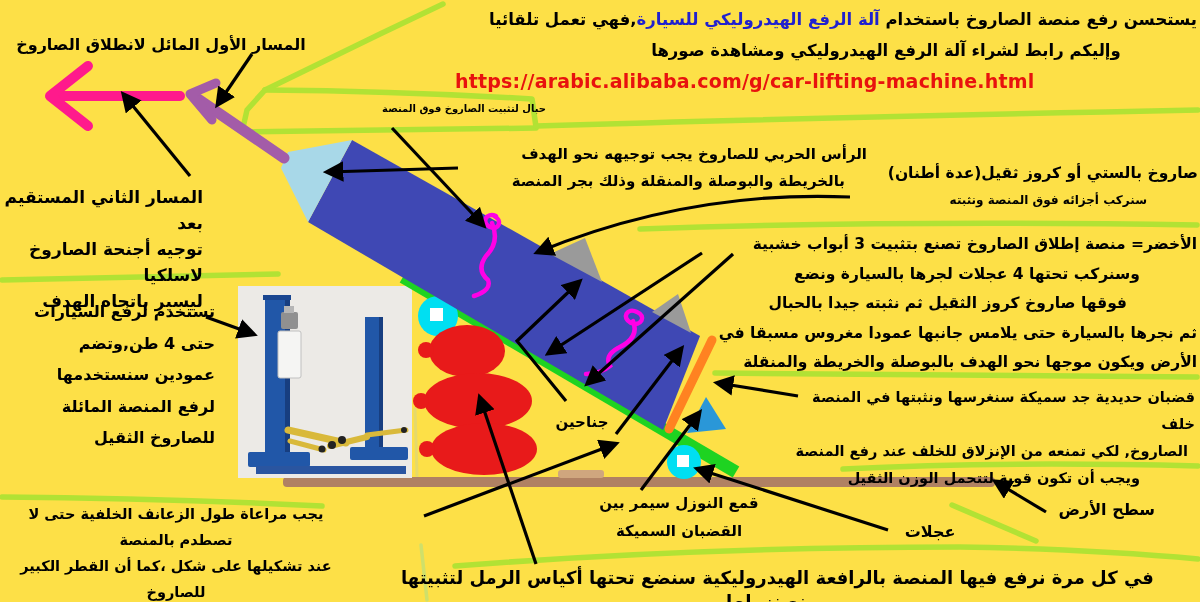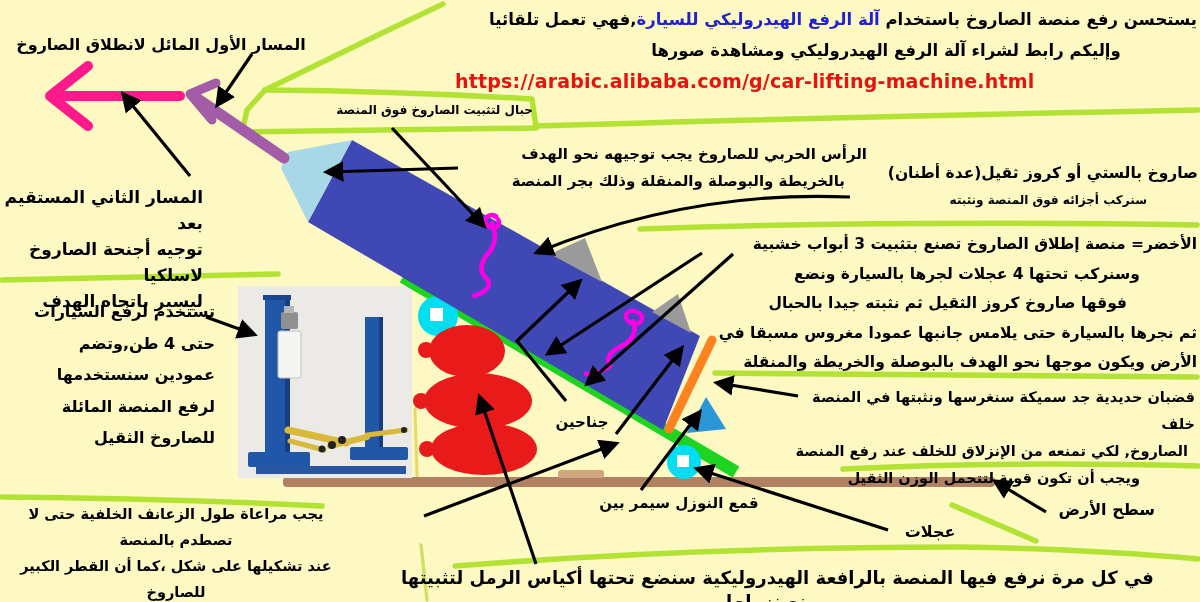--- a/index.html
+++ b/index.html
@@ -1,16 +1,16 @@
 <!DOCTYPE html>
 <html><head>
 <meta charset="utf-8">
 <style>
   html,body{margin:0;padding:0;background:#fff;}
-  #stage{position:relative;width:1200px;height:602px;background:#fef9c3;overflow:hidden;
+  #stage{position:relative;width:1200px;height:602px;background:#fde047;overflow:hidden;
          font-family:"DejaVu Sans",sans-serif;}
   #draw{position:absolute;left:0;top:0;}
   .lbl{position:absolute;direction:rtl;font-weight:bold;color:#000;
        font-family:"DejaVu Sans",sans-serif;line-height:1.35;}
   .lbl span{display:block;}
   .r{text-align:right}.c{text-align:center}
   .blue{color:#2021cf;display:inline;}
   .inline{display:inline;}
   .url{color:#e8120e;direction:ltr;text-align:left;font-size:19px;letter-spacing:.2px;}
   .pr7{padding-right:7px}.pr22{padding-right:22px}.pr55{padding-right:55px}
@@ -137,21 +137,21 @@
 </svg>
 
 <div class="lbl r" style="left:455px;top:4px;width:742px;font-size:16.5px;line-height:31px;">
   <span><i class="inline" style="font-style:normal">يستحسن رفع منصة الصاروخ باستخدام </i><i class="inline blue" style="font-style:normal">آلة الرفع الهيدروليكي للسيارة</i><i class="inline" style="font-style:normal">,فهي تعمل تلقائيا</i></span>
   <span class="c" style="padding-left:120px">وإليكم رابط لشراء آلة الرفع الهيدروليكي ومشاهدة صورها</span>
   <span class="url">https://arabic.alibaba.com/g/car-lifting-machine.html</span>
 </div>
 
 <div class="lbl c" style="left:10px;top:34px;width:302px;font-size:16px;">المسار الأول المائل لانطلاق الصاروخ</div>
 
-<div class="lbl r" style="left:243px;top:102px;width:290px;font-size:12px;">حبال لتثبيت الصاروخ فوق المنصة</div>
+<div class="lbl r" style="left:256px;top:102px;width:290px;font-size:10px;">حبال لتثبيت الصاروخ فوق المنصة</div>
 
 <div class="lbl r" style="left:0px;top:184px;width:203px;font-size:17px;line-height:26px;">
   <span>المسار الثاني المستقيم بعد</span>
   <span>توجيه أجنحة الصاروخ لاسلكيا</span>
   <span>ليسير باتجاه الهدف</span>
 </div>
 
 <div class="lbl r" style="left:455px;top:141px;width:412px;font-size:15px;line-height:27px;">
   <span>الرأس الحربي للصاروخ يجب توجيهه نحو الهدف</span>
   <span class="pr22">بالخريطة والبوصلة والمنقلة وذلك بجر المنصة</span>
@@ -187,20 +187,21 @@
 <div class="lbl c" style="left:4px;top:501px;width:344px;font-size:14.5px;line-height:26px;">
   <span>يجب مراعاة طول الزعانف الخلفية حتى لا تصطدم بالمنصة</span>
   <span>عند تشكيلها على شكل ،كما أن القطر الكبير للصاروخ</span>
 
 </div>
 
 <div class="lbl c" style="left:547px;top:412px;width:70px;font-size:15px;">جناحين</div>
 
 <div class="lbl c" style="left:588px;top:489px;width:182px;font-size:15px;line-height:28px;">
   <span>قمع النوزل سيمر بين</span>
+  <span>القضبان السميكة</span>
 </div>
 
 <div class="lbl c" style="left:891px;top:521px;width:78px;font-size:16px;">عجلات</div>
 
 <div class="lbl r" style="left:1045px;top:499px;width:110px;font-size:16px;">سطح الأرض</div>
 
 <div class="lbl c" style="left:380px;top:566px;width:795px;font-size:18px;">في كل مرة نرفع فيها المنصة بالرافعة الهيدروليكية سنضع تحتها أكياس الرمل لتثبيتها ومنع نزولها</div>
 
 </div>
 

